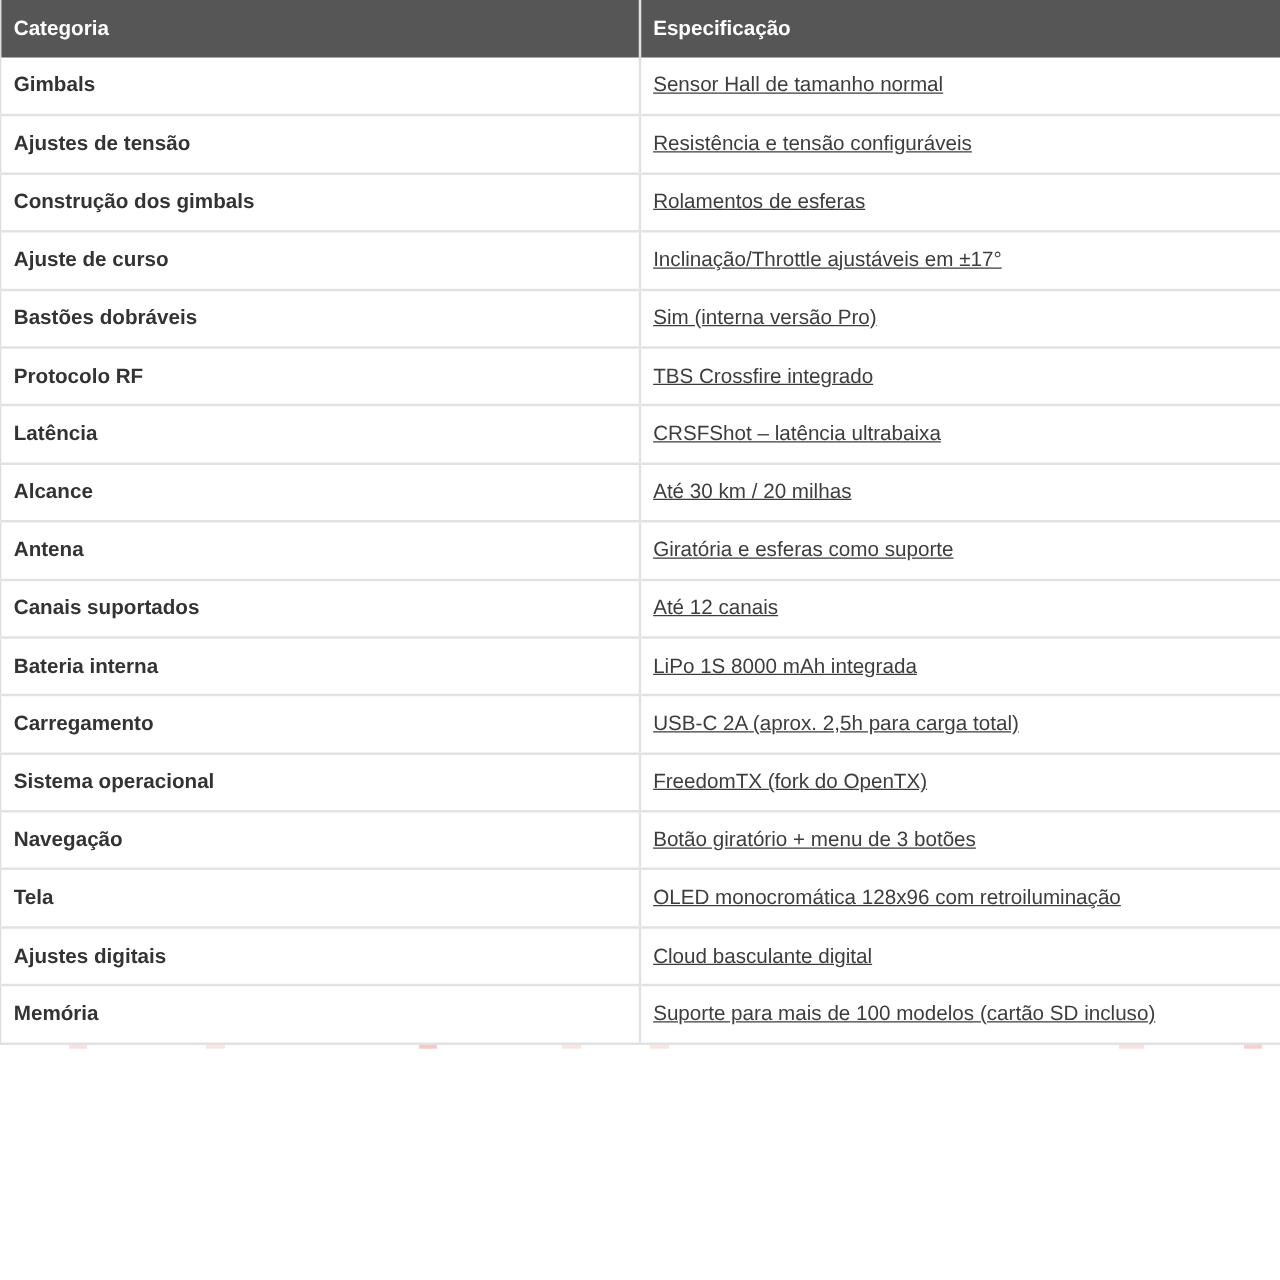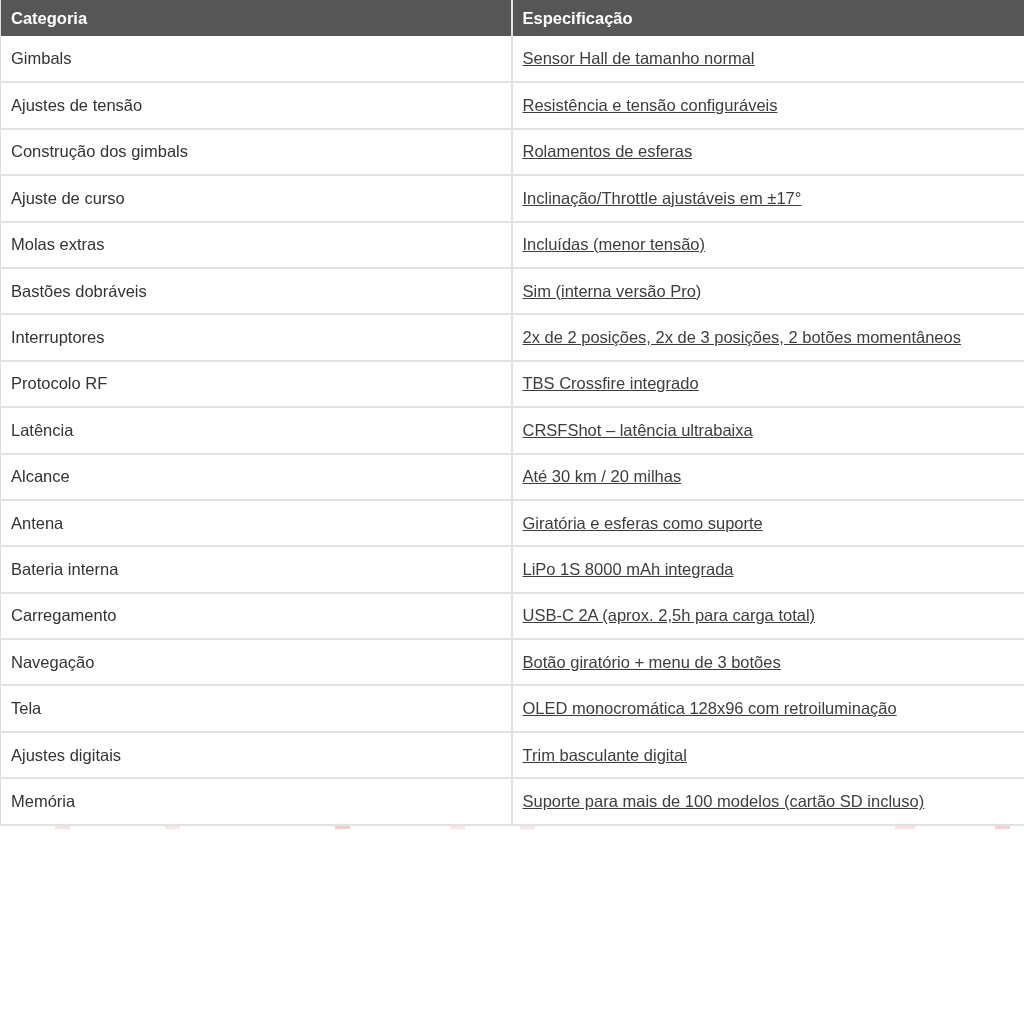--- a/index.html
+++ b/index.html
@@ -29,40 +29,40 @@
   }
   col.col-categoria { width: 511px; }
   col.col-especificacao { width: 513px; }
 
   thead th {
     background: var(--header-bg);
     color: var(--header-text);
     font-weight: 700;
     font-size: 16.5px;
     text-align: left;
-    height: 36px;
+    height: 46px;
     padding: 0 8px 0 10px;
     vertical-align: middle;
   }
   thead th.col2, tbody td.col2 {
     border-left: 2px solid var(--row-border);
   }
   tbody tr {
     height: 46.4px;
   }
   tbody td {
     border-bottom: 2px solid var(--row-border);
     padding: 0 8px 0 10px;
     vertical-align: middle;
     font-size: 16.5px;
     white-space: nowrap;
     overflow: hidden;
   }
   tbody td.col1 {
-    font-weight: 400;
+    font-weight: 700;
     color: var(--category-text);
   }
   tbody td.col2 {
     font-weight: 400;
     color: var(--spec-text);
     text-decoration: underline;
   }
   
   .bottom-artifact {
     height: 3px;
@@ -102,66 +102,66 @@
       </tr>
       <tr>
         <td class="col1">Construção dos gimbals</td>
         <td class="col2">Rolamentos de esferas</td>
       </tr>
       <tr>
         <td class="col1">Ajuste de curso</td>
         <td class="col2">Inclinação/Throttle ajustáveis em ±17°</td>
       </tr>
       <tr>
-        <td class="col1">Molas extras</td>
-        <td class="col2">Incluídas (menor tensão)</td>
-      </tr>
-      <tr>
         <td class="col1">Bastões dobráveis</td>
         <td class="col2">Sim (interna versão Pro)</td>
-      </tr>
-      <tr>
-        <td class="col1">Interruptores</td>
-        <td class="col2">2x de 2 posições, 2x de 3 posições, 2 botões momentâneos</td>
       </tr>
       <tr>
         <td class="col1">Protocolo RF</td>
         <td class="col2">TBS Crossfire integrado</td>
       </tr>
       <tr>
         <td class="col1">Latência</td>
         <td class="col2">CRSFShot – latência ultrabaixa</td>
       </tr>
       <tr>
         <td class="col1">Alcance</td>
         <td class="col2">Até 30 km / 20 milhas</td>
       </tr>
       <tr>
         <td class="col1">Antena</td>
         <td class="col2">Giratória e esferas como suporte</td>
       </tr>
       <tr>
+        <td class="col1">Canais suportados</td>
+        <td class="col2">Até 12 canais</td>
+      </tr>
+      <tr>
         <td class="col1">Bateria interna</td>
         <td class="col2">LiPo 1S 8000 mAh integrada</td>
       </tr>
       <tr>
         <td class="col1">Carregamento</td>
         <td class="col2">USB-C 2A (aprox. 2,5h para carga total)</td>
+      </tr>
+      <tr>
+        <td class="col1">Sistema operacional</td>
+        <td class="col2">FreedomTX (fork do OpenTX)</td>
       </tr>
       <tr>
         <td class="col1">Navegação</td>
         <td class="col2">Botão giratório + menu de 3 botões</td>
       </tr>
       <tr>
         <td class="col1">Tela</td>
         <td class="col2">OLED monocromática 128x96 com retroiluminação</td>
       </tr>
       <tr>
         <td class="col1">Ajustes digitais</td>
-        <td class="col2">Trim basculante digital</td>
+        <td class="col2">Cloud basculante digital</td>
       </tr>
       <tr>
         <td class="col1">Memória</td>
         <td class="col2">Suporte para mais de 100 modelos (cartão SD incluso)</td>
       </tr>
     </tbody>
 </table>
 
 <div class="bottom-artifact"></div>
 

